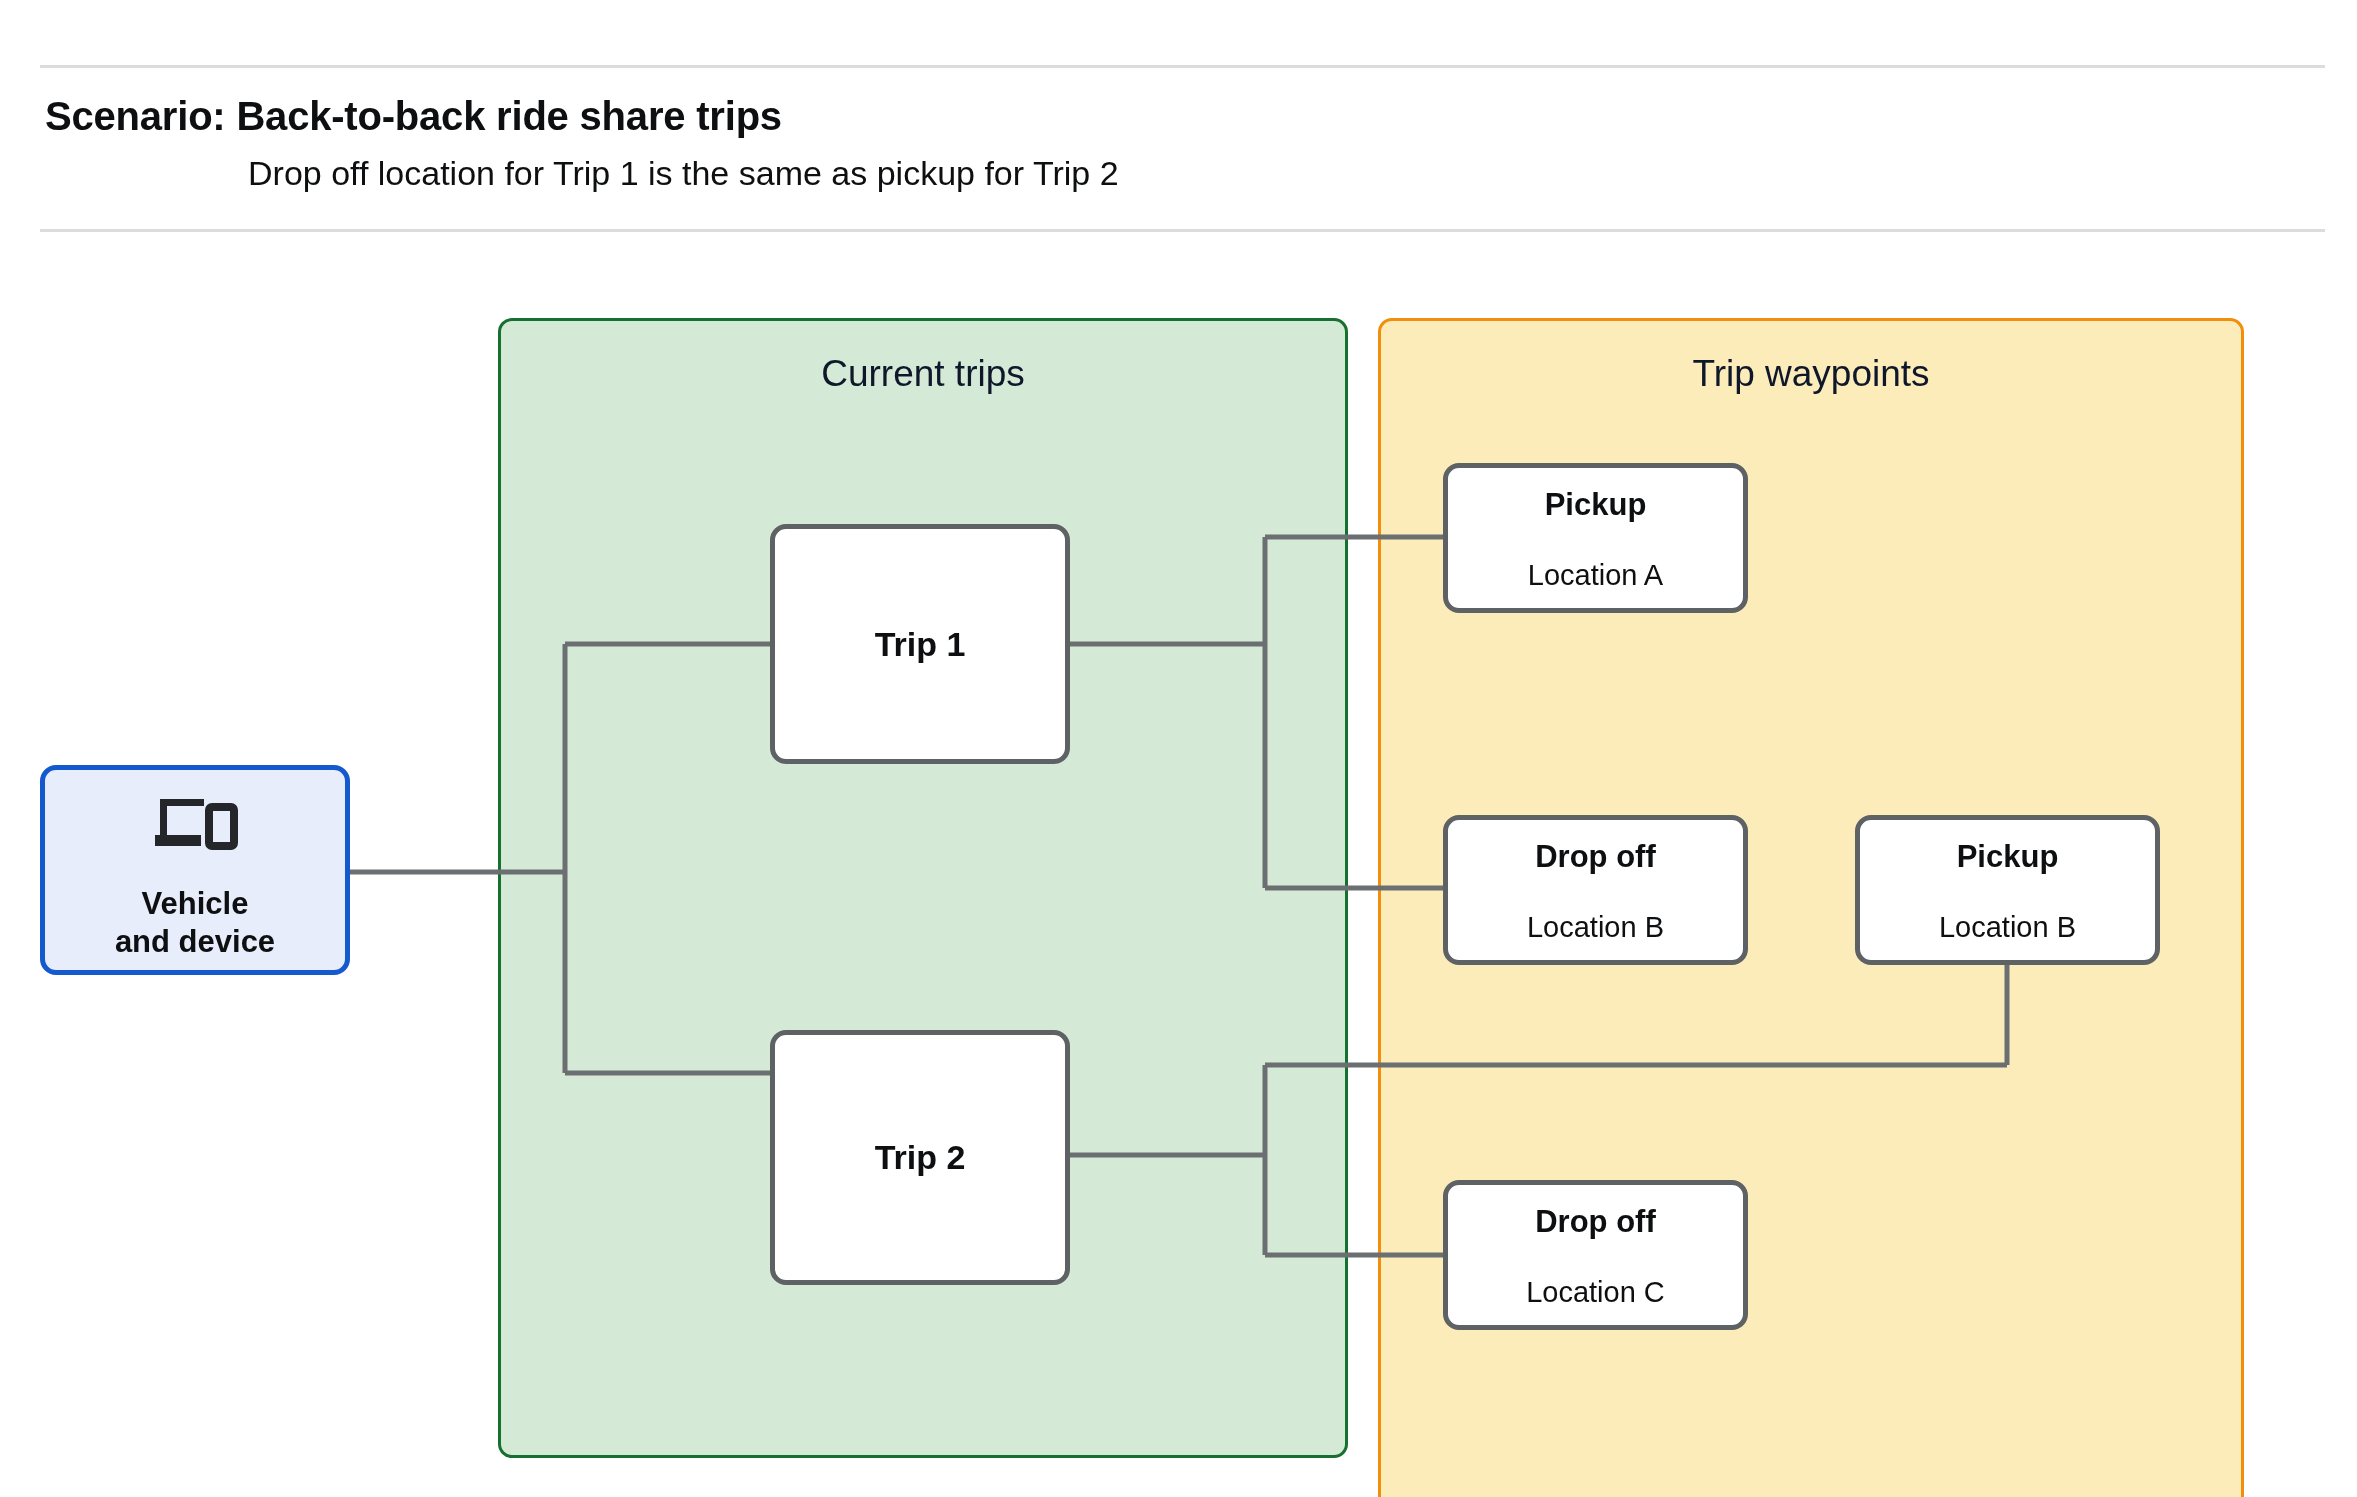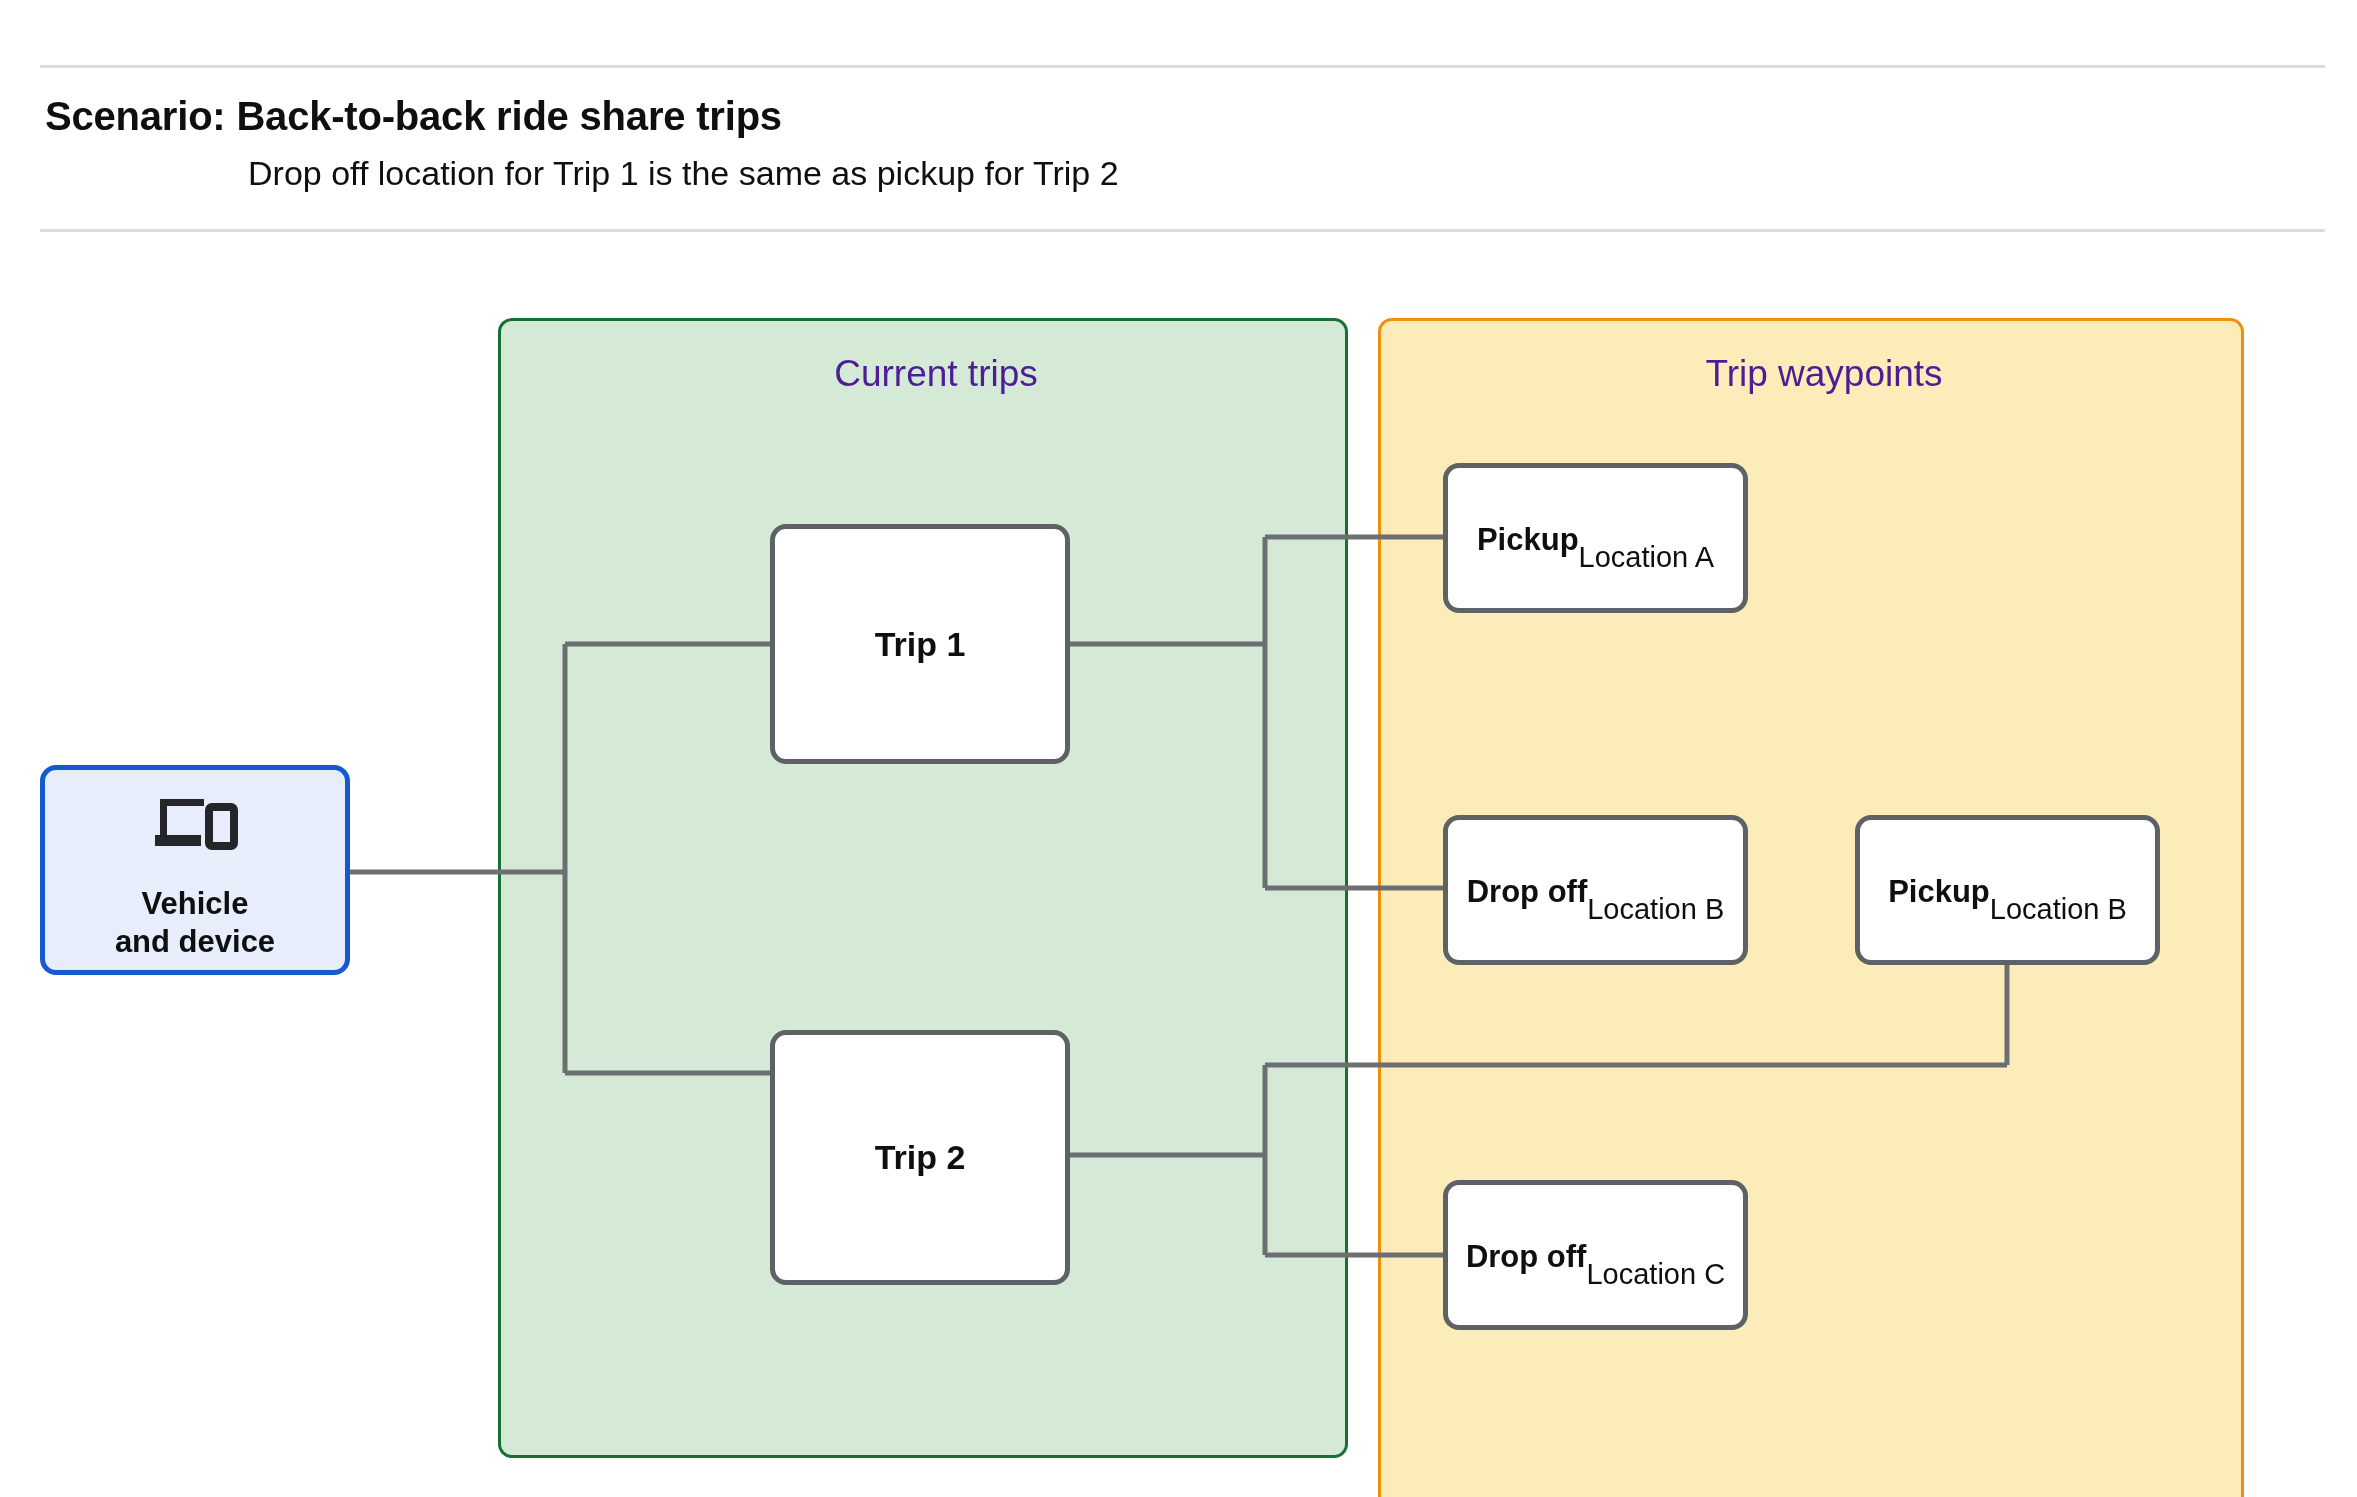--- a/index.html
+++ b/index.html
@@ -94,33 +94,32 @@
     border: 3px solid #f18f0c;
   }
   .panel-title {
     position: absolute;
     top: 32px;
     left: 0;
     width: 100%;
     text-align: center;
     font-size: 37px;
     font-weight: 400;
-    color: #4c1d95;
-    padding-left: 13px;
+    color: #0f172a;
   }
 
   
   .node {
     position: absolute;
     box-sizing: border-box;
     background: #ffffff;
     border: 5px solid #5e6265;
     border-radius: 16px;
     display: flex;
-    flex-direction: row;
+    flex-direction: column;
     align-items: center;
     justify-content: center;
     text-align: center;
   }
   .trip-node {
     font-size: 34px;
     font-weight: 700;
     color: #0e0f11;
   }
   #node-trip-1 { left: 770px; top: 524px; width: 300px; height: 240px; }

